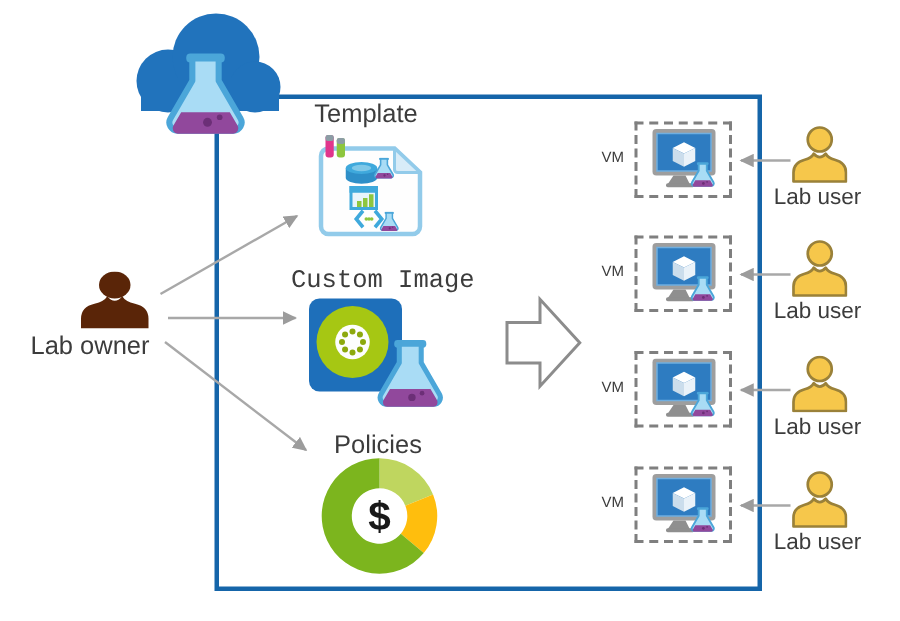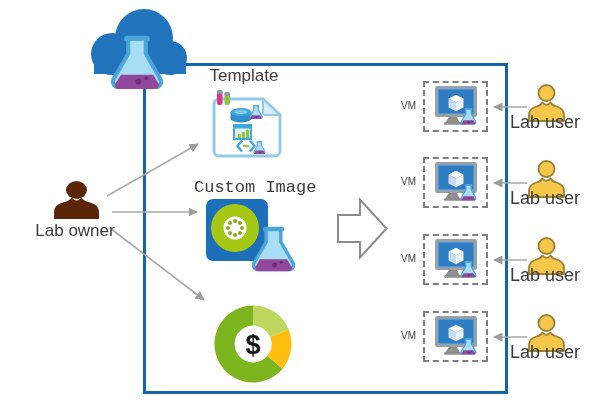--- a/index.html
+++ b/index.html
@@ -8,21 +8,21 @@
   .lbl{position:absolute;text-align:center;font-size:17px;line-height:18px;white-space:nowrap;z-index:7;}
   .lab-box{position:absolute;left:143px;top:63px;width:365px;height:331px;
            border:3px solid #1565A9;box-sizing:border-box;z-index:1;background:transparent;}
   .overlay{position:absolute;left:0;top:0;width:600px;height:414px;z-index:5;pointer-events:none;}
   .icon{position:absolute;z-index:6;}
   .vm-row{position:absolute;left:0;width:600px;height:62px;z-index:6;}
   .vm-lbl{position:absolute;left:386px;top:16px;width:30px;text-align:right;font-size:10px;line-height:18px;}
   .dashed-box{position:absolute;left:423px;top:0;width:65px;height:51px;border:2px dashed #7f7f7f;
               box-sizing:border-box;display:flex;align-items:center;justify-content:center;}
   .user-icon{position:absolute;left:527px;top:3px;}
-  .user-lbl{position:absolute;left:505px;top:32px;width:80px;text-align:center;font-size:18px;line-height:18px;}
+  .user-lbl{position:absolute;left:505px;top:42px;width:80px;text-align:center;font-size:15px;line-height:18px;}
   .defs{position:absolute;width:0;height:0;}
 </style>
 </head>
 <body>
 
 <svg class="defs" aria-hidden="true">
   <defs>
     <symbol id="sym-flask" viewBox="0 0 40 46">
       <rect x="10.5" y="0.5" width="19" height="4.5" rx="2" fill="#4BA6D9"></rect>
       <path d="M13.5,3 h13 v11 l10.8,18.6 a4,4 0 0 1 -3.5,6 H6.2 a4,4 0 0 1 -3.5,-6 L13.5,14 Z" fill="#A9DCF5" stroke="#4BA6D9" stroke-width="3" stroke-linejoin="round"></path>
@@ -60,21 +60,21 @@
       <circle cx="86" cy="54" r="17" fill="#2173BC"></circle>
       <rect x="10" y="48" width="92" height="22" fill="#2173BC"></rect>
     </g>
     <use href="#sym-flask" x="26" y="30" width="54" height="64"></use>
   </svg>
 
   <svg class="icon" style="left:52px;top:181px;" width="48" height="38" viewBox="0 0 48 38">
     <ellipse cx="24.5" cy="9" rx="10.5" ry="9" fill="#5A2508"></ellipse>
     <path d="M2,38 V31.5 Q2,23.5 11,21.5 Q17.5,20 19.5,16.5 Q24.5,22.5 29.5,16.5 Q31.5,20 38,21.5 Q47,23.5 47,31.5 V38 Z" fill="#5A2508"></path>
   </svg>
-  <div class="lbl" style="left:23px;top:222px;width:104px;">Lab owner</div>
+  <div class="lbl" style="left:8px;top:222px;width:104px;">Lab owner</div>
 
   <div class="lbl" style="left:196px;top:67px;width:96px;">Template</div>
   <svg class="icon" style="left:208px;top:88px;" width="76" height="74" viewBox="0 0 76 74">
     <path d="M6,16 a5,5 0 0 1 5,-5 H55 L72,27 V63 a5,5 0 0 1 -5,5 H11 a5,5 0 0 1 -5,-5 Z" fill="#FEFEFE" stroke="#92CBEA" stroke-width="3"></path>
     <path d="M55,11 L72,27 H57 a2,2 0 0 1 -2,-2 Z" fill="#D8ECF8" stroke="#92CBEA" stroke-width="2" stroke-linejoin="round"></path>
     <g>
       <rect x="9" y="2" width="5.5" height="15" rx="2" fill="#E0368C"></rect>
       <rect x="9" y="2" width="5.5" height="4" rx="1.5" fill="#8C9DA5"></rect>
       <rect x="16.5" y="4" width="5.5" height="13" rx="2" fill="#8DC63F"></rect>
       <rect x="16.5" y="4" width="5.5" height="4" rx="1.5" fill="#8C9DA5"></rect>
@@ -113,20 +113,21 @@
       <circle cx="36" cy="32" r="2" fill="#8CA90D"></circle>
       <circle cx="33.95" cy="36.95" r="2" fill="#8CA90D"></circle>
       <circle cx="29" cy="39" r="2" fill="#8CA90D"></circle>
       <circle cx="24.05" cy="36.95" r="2" fill="#8CA90D"></circle>
       <circle cx="22" cy="32" r="2" fill="#8CA90D"></circle>
       <circle cx="24.05" cy="27.05" r="2" fill="#8CA90D"></circle>
     </g>
     <use href="#sym-flask" x="45" y="30" width="45" height="52"></use>
   </svg>
 
+  <div class="lbl" style="left:204px;top:288px;width:96px;">Policies</div>
   <svg class="icon" style="left:212px;top:303px;" width="82" height="82" viewBox="0 0 82 82">
     <path d="M41,2.5 A38.5,38.5 0 0 1 76.7,26.6 L58.2,34.1 A18.5,18.5 0 0 0 41,22.5 Z" fill="#BFD65F"></path>
     <path d="M76.7,26.6 A38.5,38.5 0 0 1 70.5,65.7 L55.2,52.9 A18.5,18.5 0 0 0 58.2,34.1 Z" fill="#FFBE0D"></path>
     <path d="M70.5,65.7 A38.5,38.5 0 1 1 41,2.5 L41,22.5 A18.5,18.5 0 1 0 55.2,52.9 Z" fill="#7CB51E"></path>
     <text x="41" y="50.5" text-anchor="middle" font-size="27" font-weight="bold" fill="#191919">$</text>
   </svg>
 
   <div class="vm-row" style="top:81px;">
     <div class="vm-lbl">VM</div>
     <div class="dashed-box">

